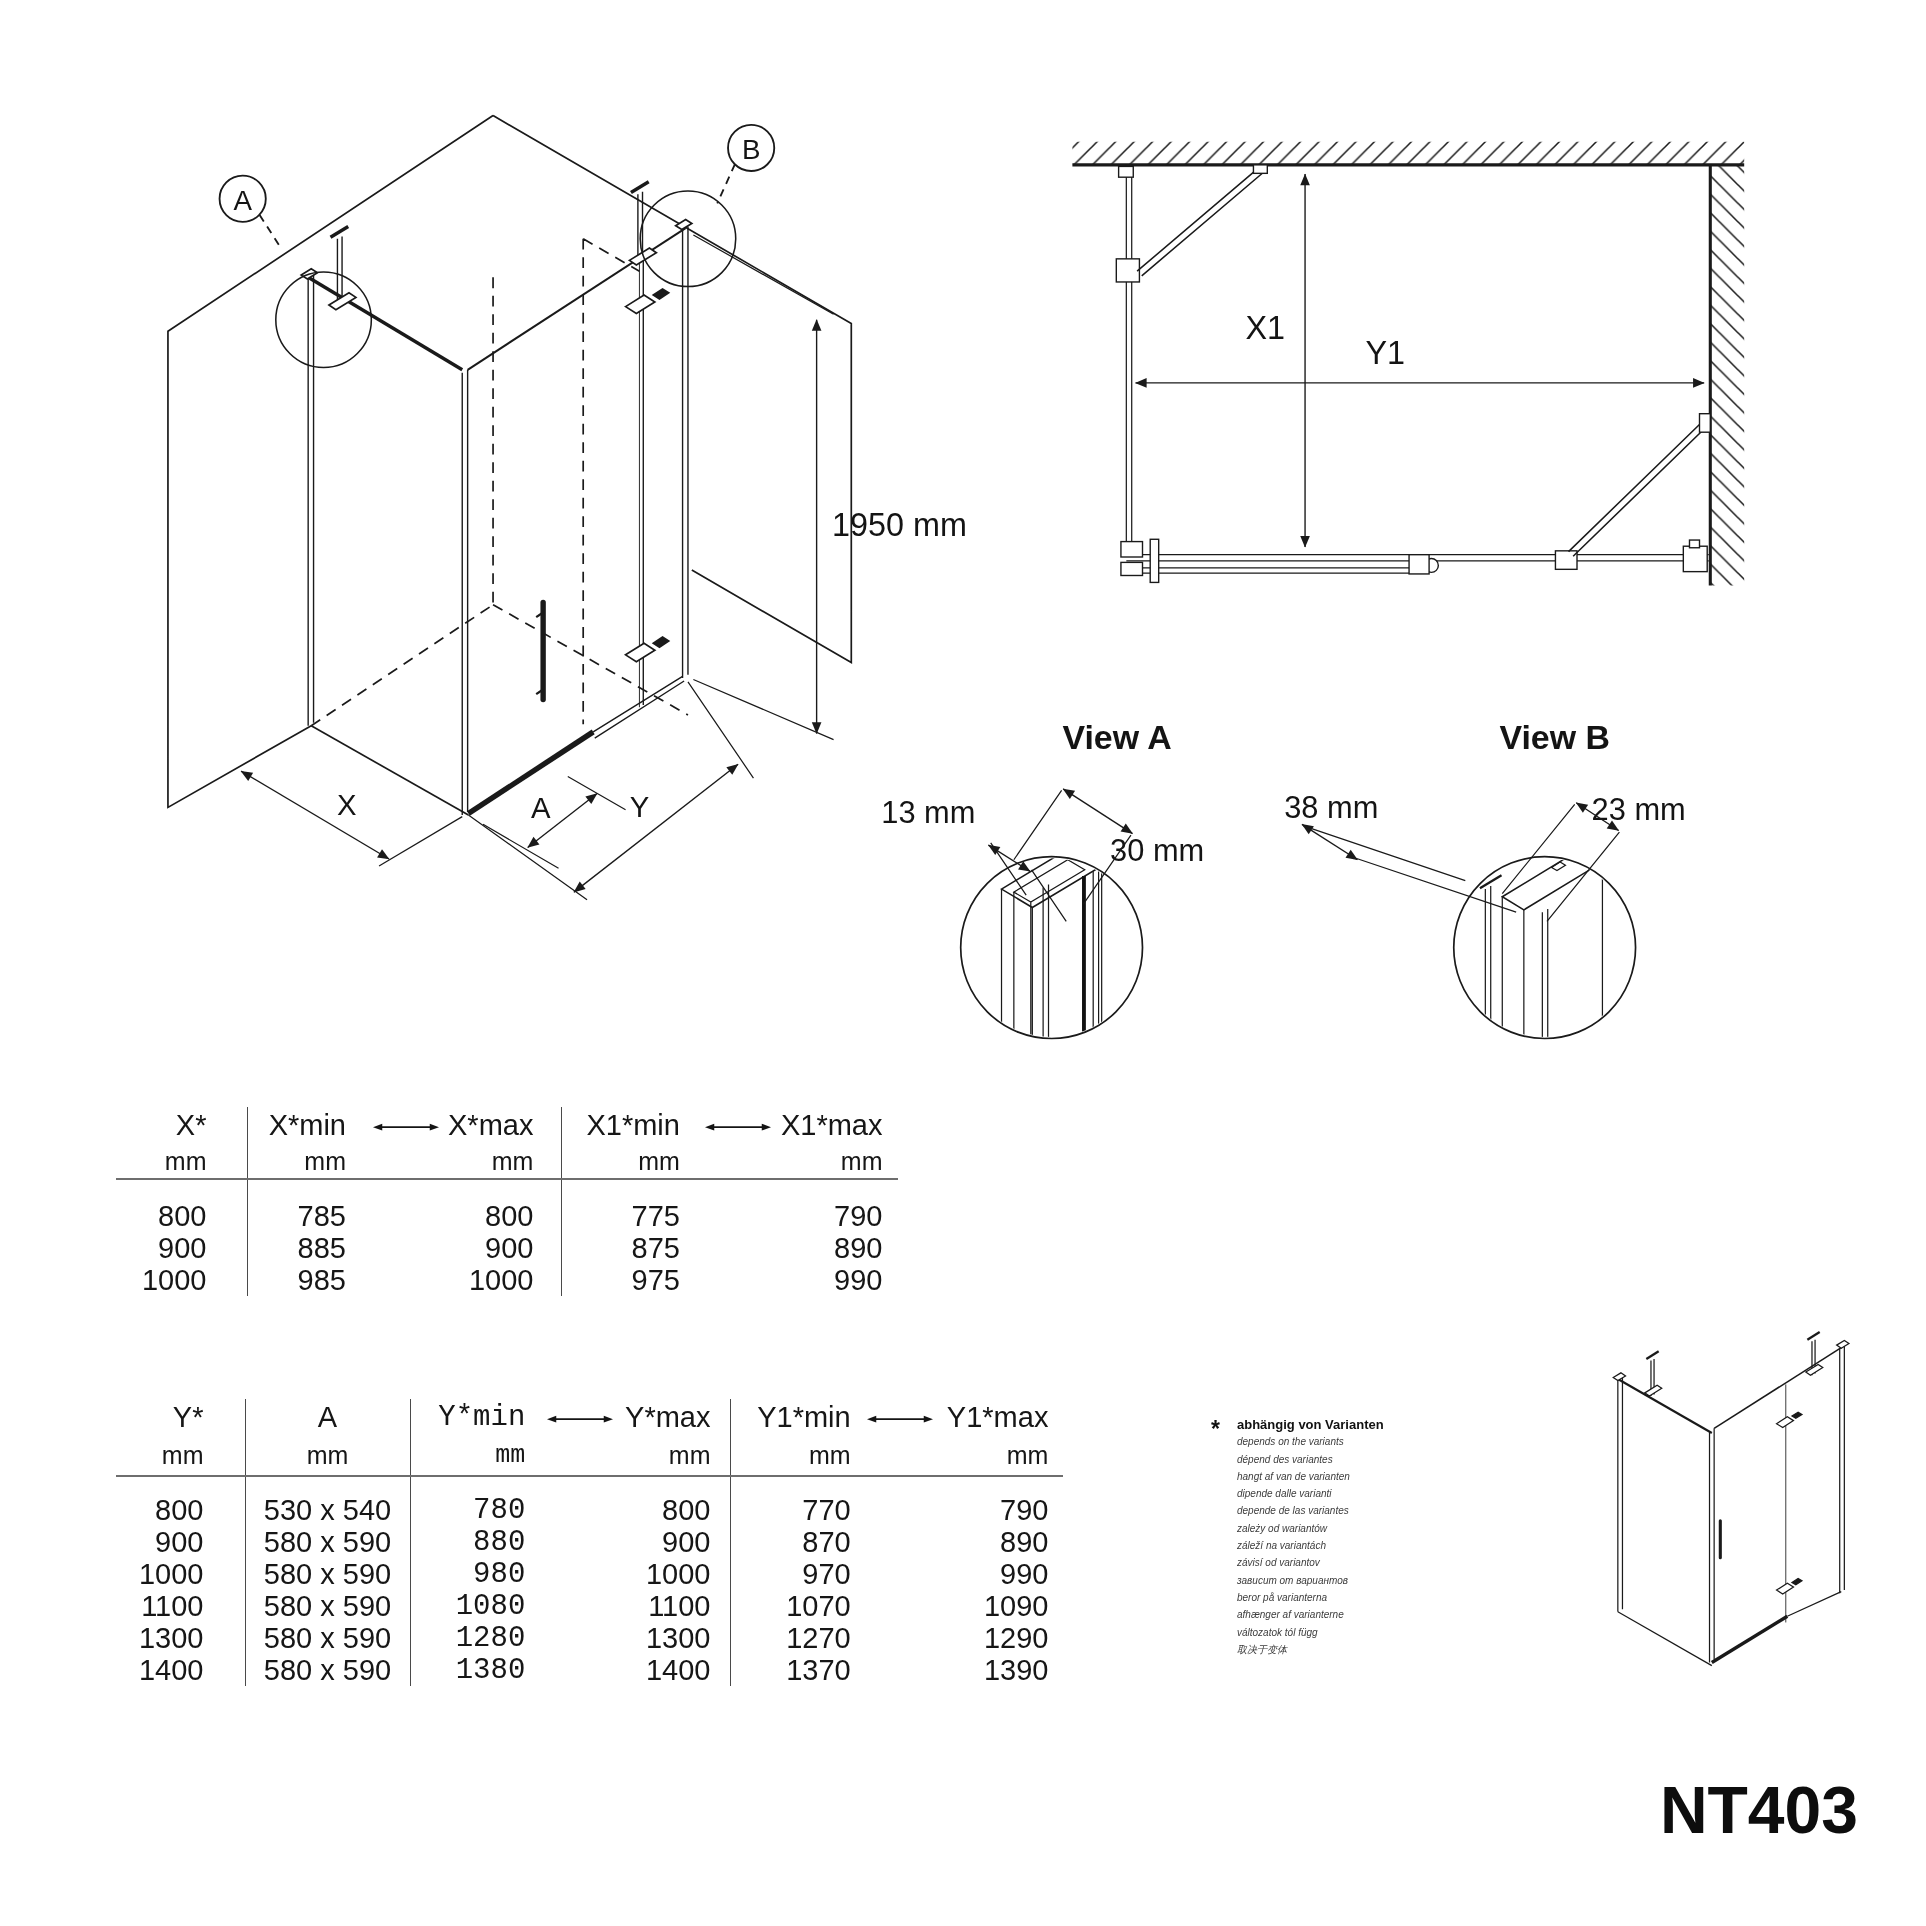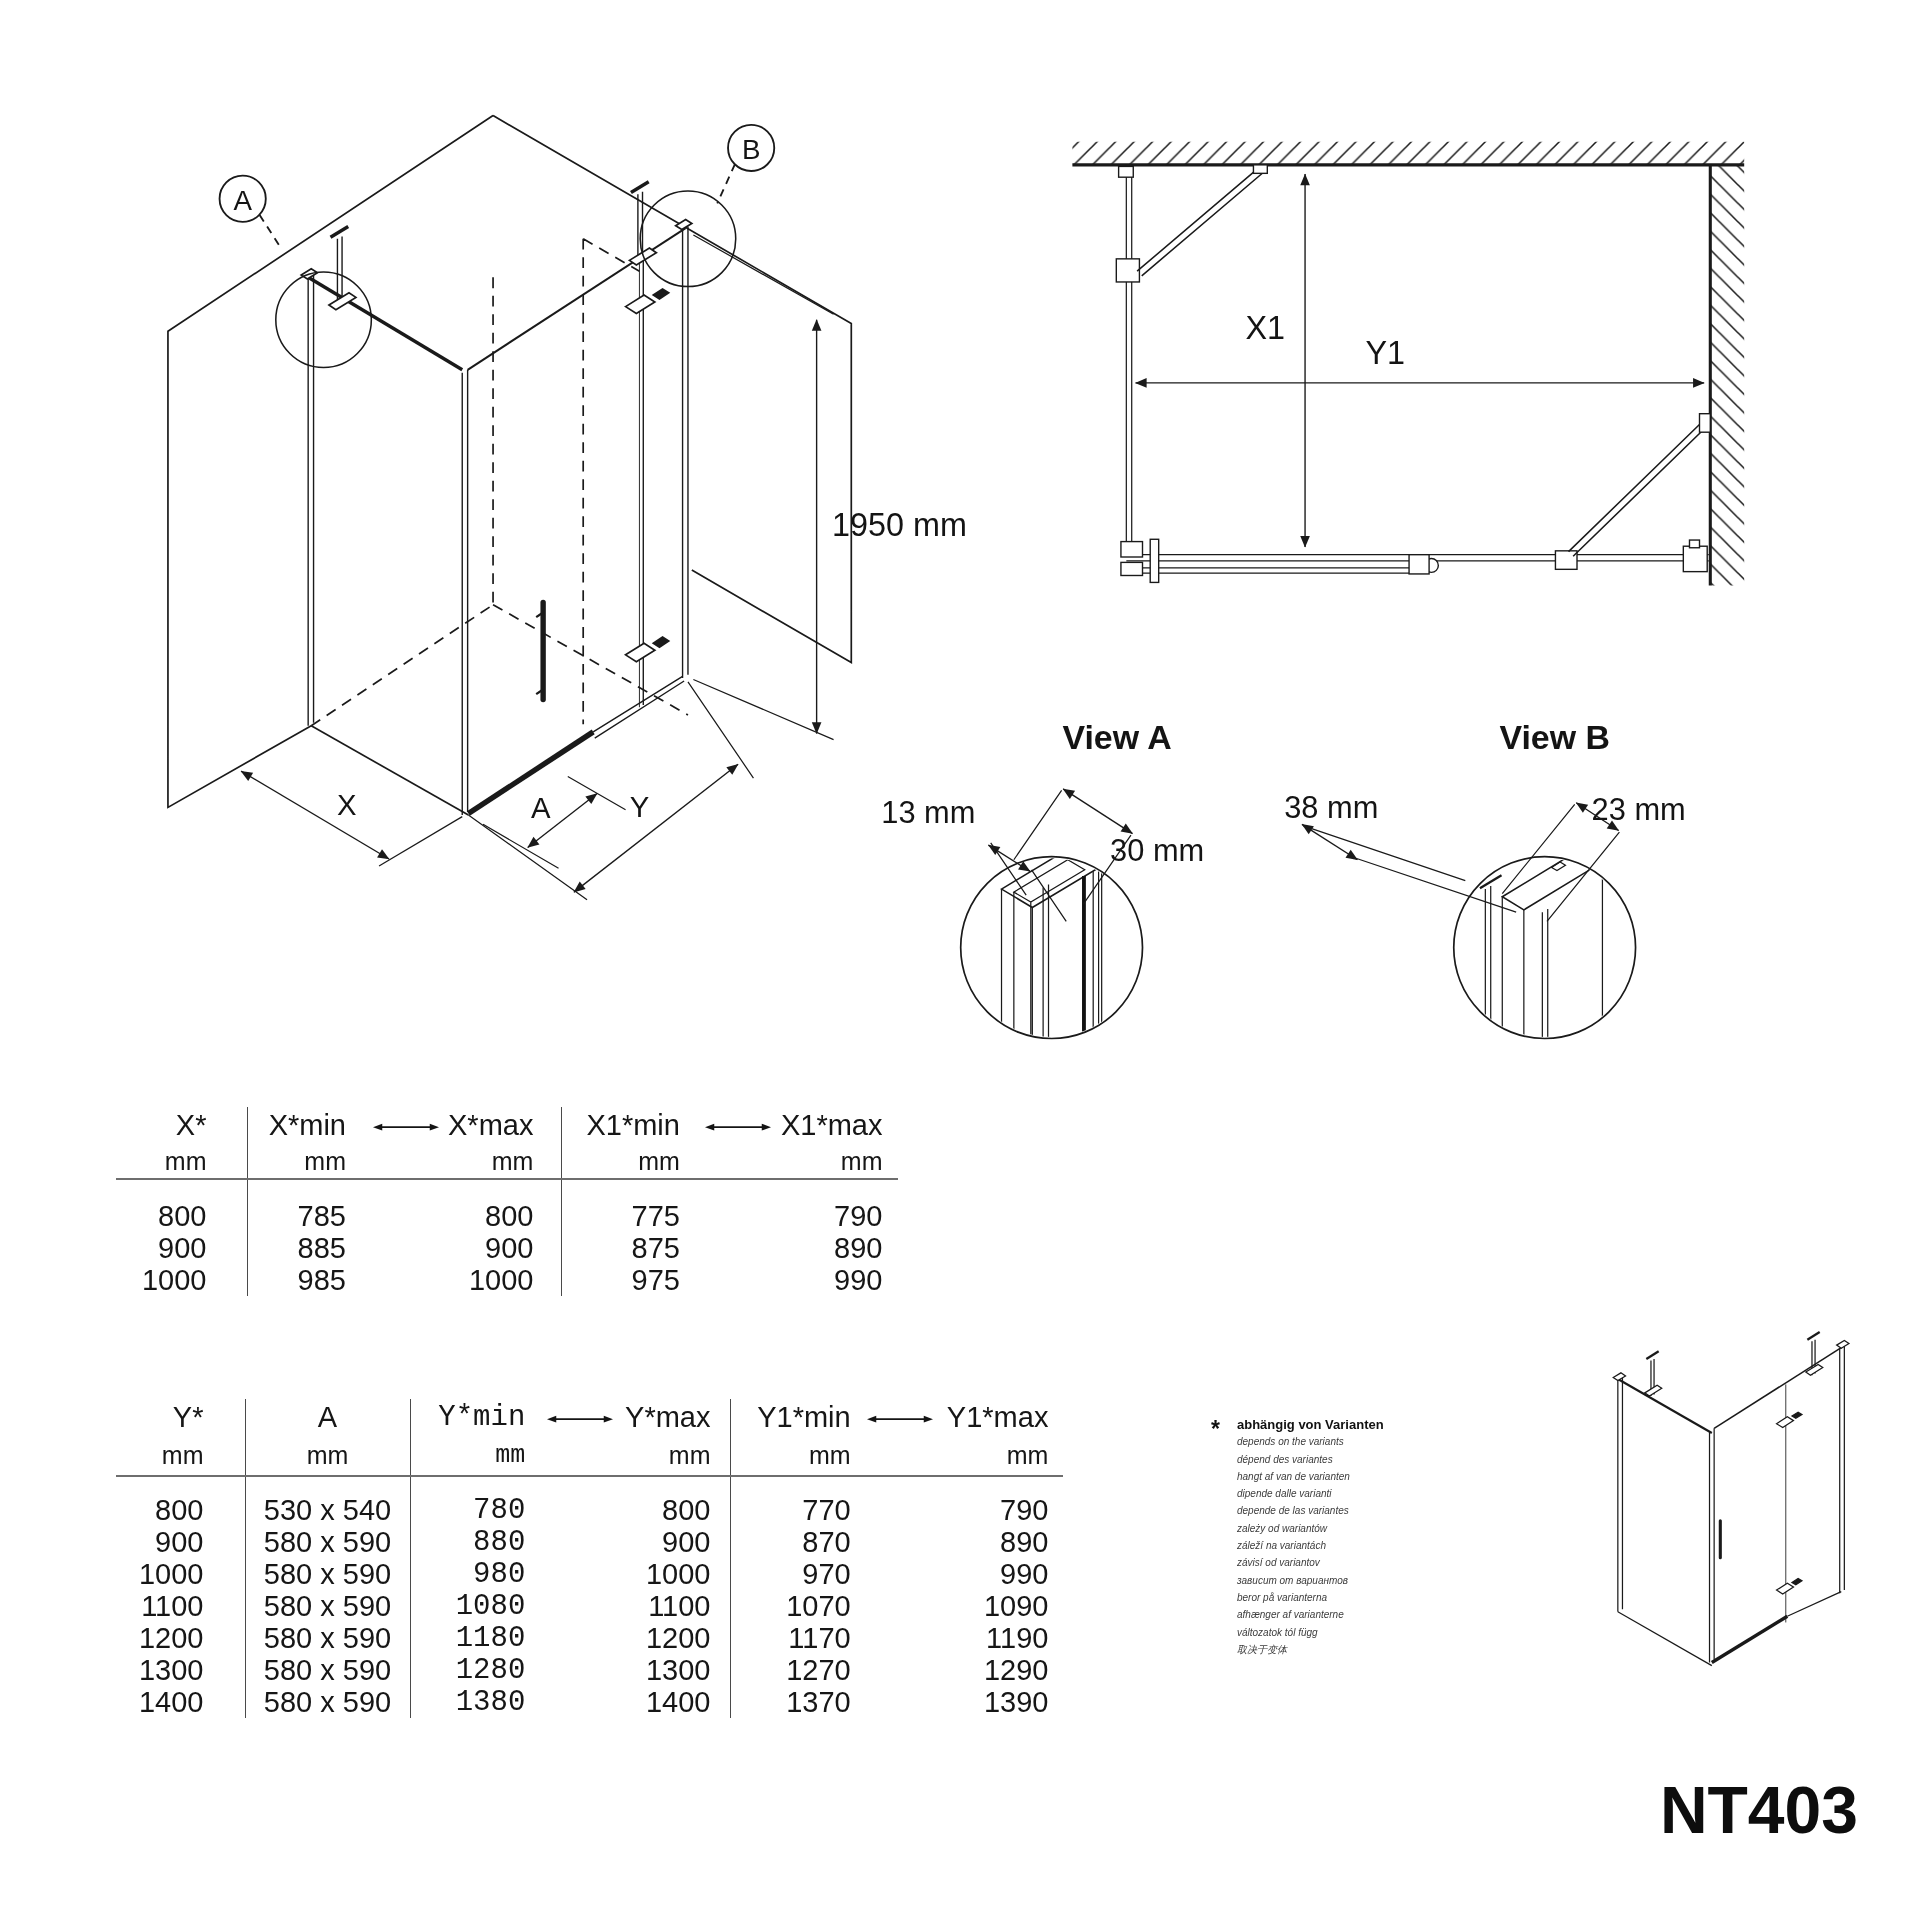--- a/index.html
+++ b/index.html
@@ -411,30 +411,20 @@
           <td>1100</td>
           <td>580 x 590</td>
           <td>1080</td>
           <td></td>
           <td>1100</td>
           <td>1070</td>
           <td></td>
           <td>1090</td>
         </tr>
         <tr>
-          <td>1200</td>
-          <td>580 x 590</td>
-          <td>1180</td>
-          <td></td>
-          <td>1200</td>
-          <td>1170</td>
-          <td></td>
-          <td>1190</td>
-        </tr>
-        <tr>
           <td>1300</td>
           <td>580 x 590</td>
           <td>1280</td>
           <td></td>
           <td>1300</td>
           <td>1270</td>
           <td></td>
           <td>1290</td>
         </tr>
         <tr>

